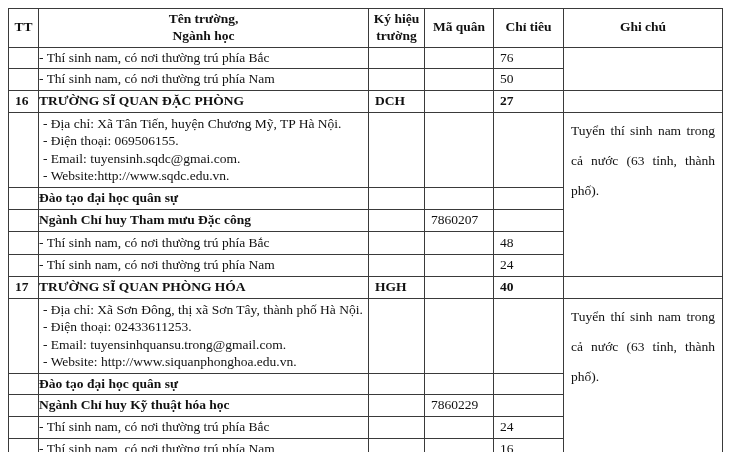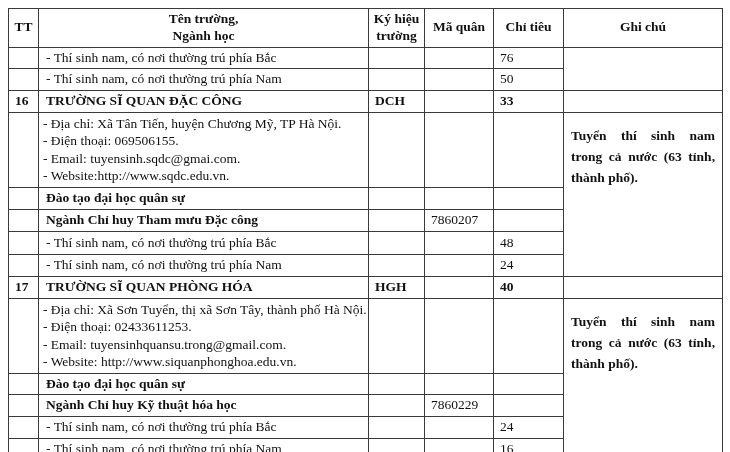--- a/index.html
+++ b/index.html
@@ -28,29 +28,28 @@
   }
   th {
     font-weight: bold;
     text-align: center;
     white-space: pre-line;
     padding: 2px 2px;
     line-height: 1.25;
   }
   .c  { text-align: left; }
   .b  { font-weight: bold; }
-  .label-cell { padding-left: 7px; }
+  .label-cell { padding-left: 0; }
   .addr-cell  { vertical-align: middle; padding: 2px 4px; margin-left: 12px; }
   .addr-line  { line-height: 17.5px; white-space: nowrap; }
   .note-cell {
     vertical-align: top;
     text-align: justify;
-    padding: 12px 7px 0 7px;
-    line-height: 21px;
-    font-weight: bold;
+    padding: 3px 7px 0 7px;
+    line-height: 30px;
   }
   
   tr.h-head   { height: 38px; }
   tr.h-row    { height: 22px; font-family: Liberation Serif, serif; }
   tr.h-row-s  { height: 21px; }
   tr.h-row-l  { height: 23px; }
   tr.h-addr16 { height: 72px; }
   tr.h-addr17 { height: 70px; }
 </style>
 </head>
@@ -89,24 +88,24 @@
   <tr class="h-row">
     <td></td>
     <td class="label-cell">- Thí sinh nam, có nơi thường trú phía Nam</td>
     <td></td>
     <td></td>
     <td class="c">50</td>
   </tr>
 
   <tr class="h-row">
     <td class="c b">16</td>
-    <td class="b label-cell">TRƯỜNG SĨ QUAN ĐẶC CÔNG</td>
+    <td class="b label-cell">TRƯỜNG SĨ QUAN ĐẶC PHÒNG</td>
     <td class="c b">DCH</td>
     <td></td>
-    <td class="c b">33</td>
+    <td class="c b">27</td>
     <td></td>
   </tr>
 
   <tr class="h-addr16">
     <td></td>
     <td class="addr-cell">
       <div class="addr-line">- Địa chỉ: Xã Tân Tiến, huyện Chương Mỹ, TP Hà Nội.</div>
       <div class="addr-line">- Điện thoại: 069506155.</div>
       <div class="addr-line">- Email: tuyensinh.sqdc@gmai.com.</div>
       <div class="addr-line">- Website:http://www.sqdc.edu.vn.</div>
@@ -154,21 +153,21 @@
     <td class="b label-cell">TRƯỜNG SĨ QUAN PHÒNG HÓA</td>
     <td class="c b">HGH</td>
     <td></td>
     <td class="c b">40</td>
     <td></td>
   </tr>
 
   <tr class="h-addr17">
     <td></td>
     <td class="addr-cell">
-      <div class="addr-line">- Địa chỉ: Xã Sơn Tuyển, thị xã Sơn Tây, thành phố Hà Nội.</div>
+      <div class="addr-line">- Địa chỉ: Xã Sơn Đông, thị xã Sơn Tây, thành phố Hà Nội.</div>
       <div class="addr-line">- Điện thoại: 02433611253.</div>
       <div class="addr-line">- Email: tuyensinhquansu.trong@gmail.com.</div>
       <div class="addr-line">- Website: http://www.siquanphonghoa.edu.vn.</div>
     </td>
     <td></td>
     <td></td>
     <td></td>
     <td rowspan="5" class="note-cell">Tuyển thí sinh nam trong cả nước (63 tỉnh, thành phố).</td>
   </tr>
 

